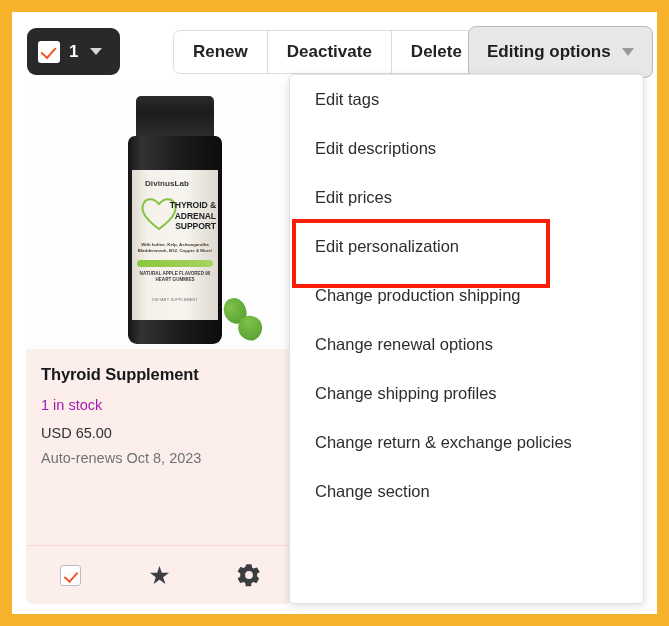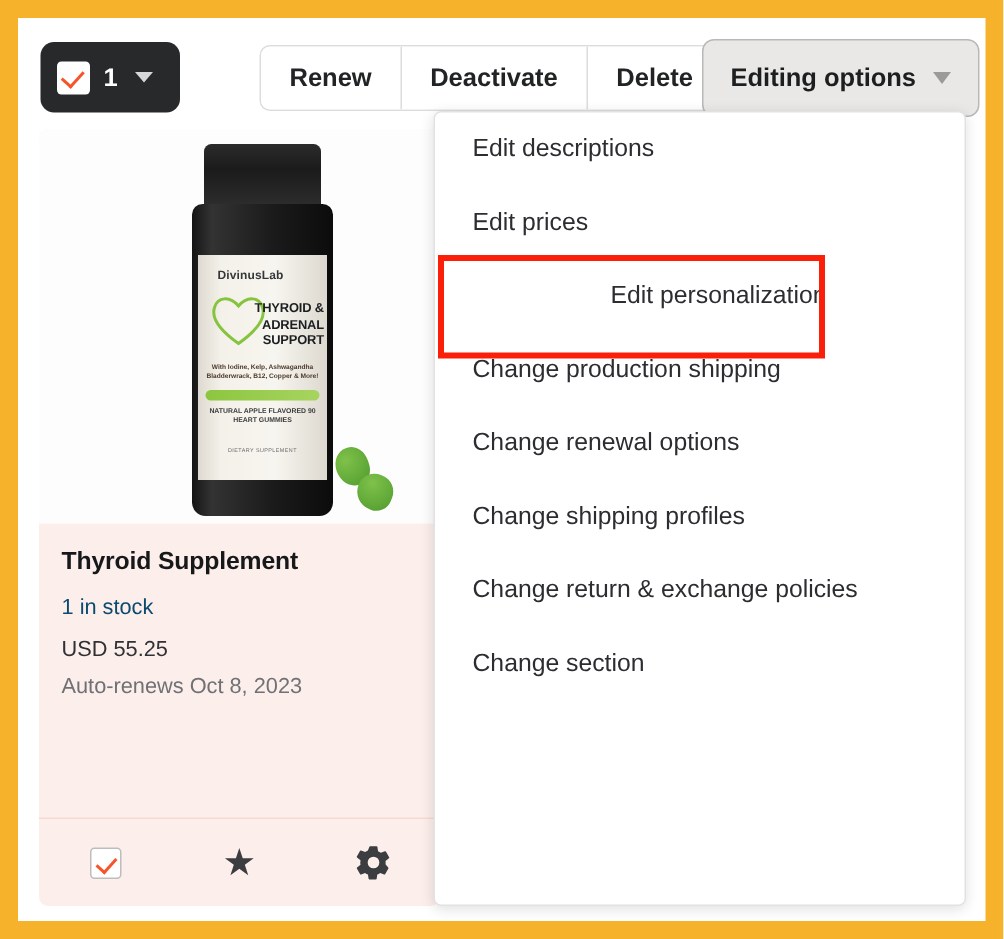--- a/index.html
+++ b/index.html
@@ -281,21 +281,21 @@
   #card-body { padding: 16px 15px 0 15px; }
   #product-title {
     font-size: 16.5px;
     font-weight: 700;
     color: #17181a;
     margin-bottom: 13px;
     letter-spacing: -.1px;
   }
   #product-stock {
     font-size: 14.5px;
-    color: #0c4a6e;
+    color: #a21caf;
     margin-bottom: 12px;
   }
   #product-price {
     font-size: 14.5px;
     color: #2f3134;
     margin-bottom: 9px;
   }
   #product-renewal {
     font-size: 14.5px;
     color: #6f7174;
@@ -370,21 +370,20 @@
   .menu-item.hl-blue {
     outline: 3px solid #3b6fd4;
     outline-offset: -1px;
     z-index: 3;
     height: 55px;
     width: 355px;
     margin-left: -1px;
   }
   .menu-item.hl-red {
     z-index: 4;
-    justify-content: center;
   }
   .menu-item.hl-red::after {
     content: "";
     position: absolute;
     left: 2px;
     top: -3px;
     width: 250px;
     height: 61px;
     border: 4px solid #fb1e09;
     pointer-events: none;
@@ -434,41 +433,44 @@
             <div class="supp">DIETARY SUPPLEMENT</div>
           </div>
           <div class="gummy g1"></div>
           <div class="gummy g2"></div>
         </div>
       </div>
 
       <div id="card-body">
         <div id="product-title">Thyroid Supplement</div>
         <div id="product-stock">1 in stock</div>
-        <div id="product-price">USD 55.25</div>
+        <div id="product-price">USD 65.00</div>
         <div id="product-renewal">Auto-renews Oct 8, 2023</div>
       </div>
 
       <div id="card-footer">
         <div class="footer-slot">
           <span class="fcheck"></span>
         </div>
         <div class="footer-slot">
           <span class="star-icon">★</span>
         </div>
         <div class="footer-slot">
           <svg class="gear-icon" viewBox="0 0 24 24" fill="#3b3d40">
             <path d="M19.4 13c.04-.32.06-.66.06-1s-.02-.68-.07-1l2.11-1.63a.5.5 0 0 0 .12-.64l-2-3.46a.5.5 0 0 0-.6-.22l-2.49 1a7.3 7.3 0 0 0-1.73-1l-.38-2.65a.5.5 0 0 0-.5-.4h-4a.5.5 0 0 0-.49.42L8.57 4.6a7.6 7.6 0 0 0-1.73 1l-2.49-1a.5.5 0 0 0-.6.22l-2 3.46a.5.5 0 0 0 .12.64L4 10.55a8 8 0 0 0 0 2.9l-2.11 1.63a.5.5 0 0 0-.12.64l2 3.46c.12.22.38.3.6.22l2.49-1c.52.4 1.1.74 1.73 1l.38 2.65c.3.24.25.42.49.42h4c.25 0 .46-.18.5-.42l.37-2.65c.63-.26 1.2-.6 1.73-1l2.49 1c.22.08.48 0 .6-.22l2-3.46a.5.5 0 0 0-.12-.64L19.4 13zM12 15.6A3.6 3.6 0 1 1 12 8.4a3.6 3.6 0 0 1 0 7.2z"></path>
           </svg>
         </div>
       </div>
     </div>
 
     <div id="dropdown">
       <div class="menu-item">
+        <span>Edit tags</span>
+      </div>
+      <div class="menu-item">
         <span>Edit descriptions</span>
       </div>
       <div class="menu-item">
         <span>Edit prices</span>
       </div>
       <div class="menu-item hl-red">
         <span>Edit personalization</span>
       </div>
       <div class="menu-item">
         <span>Change production shipping</span>

